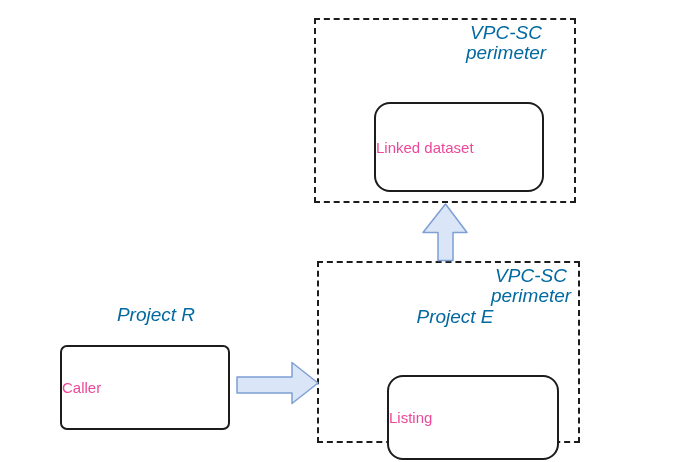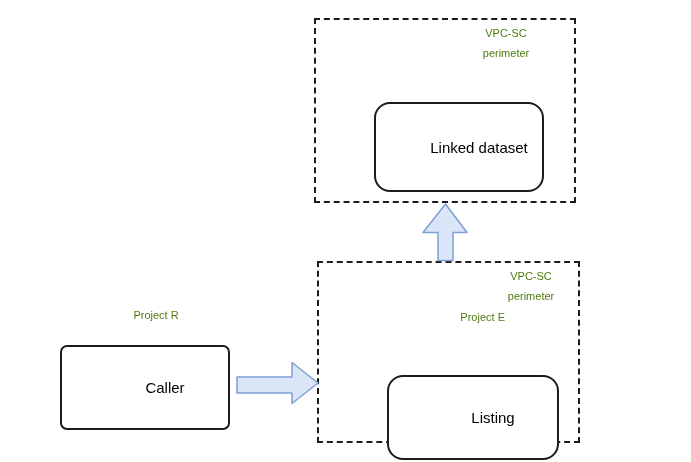--- a/index.html
+++ b/index.html
@@ -20,44 +20,44 @@
     position: absolute;
     box-sizing: border-box;
     border: 2px dashed #1c1c1c;
     background: transparent;
   }
   .perimeter-top    { left: 314px; top: 18px;  width: 262px; height: 185px; }
   .perimeter-bottom { left: 317px; top: 261px; width: 263px; height: 182px; }
 
   .label {
     position: absolute;
-    font-size: 11px;
+    font-size: 19px;
     line-height: 20px;
     text-align: center;
-    color: #4d7c0f;
+    color: #0369a1;
     white-space: nowrap;
+    font-style: italic;
   }
   .vpc-label-top    { left: 140px; top: 3px;  width: 100px; }
   .vpc-label-bottom { left: 162px; top: 3px;  width: 100px; }
   .project-label-top    { left: 84px;  top: 44px; width: 100px; }
-  .project-label-bottom { left: 86px;  top: 44px; width: 100px; text-align: right; }
+  .project-label-bottom { left: 86px;  top: 44px; width: 100px; }
   .project-label-external { left: 106px; top: 305px; width: 100px; text-align: center; }
 
   .node {
     position: absolute;
     box-sizing: border-box;
     border: 2px solid #1c1c1c;
     border-radius: 16px;
     background: #ffffff;
     display: flex;
     align-items: center;
-    justify-content: center;
+    justify-content: flex-start;
     font-size: 15px;
-    color: #000000;
-    padding-left: 40px;
+    color: #ec4899;
   }
   .node-linked-dataset { left: 58px; top: 82px; width: 170px; height: 90px; }
   .node-listing        { left: 68px; top: 84px; width: 172px; height: 85px; margin-top: 28px; }
   .node-caller         { left: 60px; top: 345px; width: 170px; height: 85px; border-radius: 7px; }
 
   .arrow-layer {
     position: absolute;
     left: 0; top: 0;
     width: 691px;
     height: 462px;

